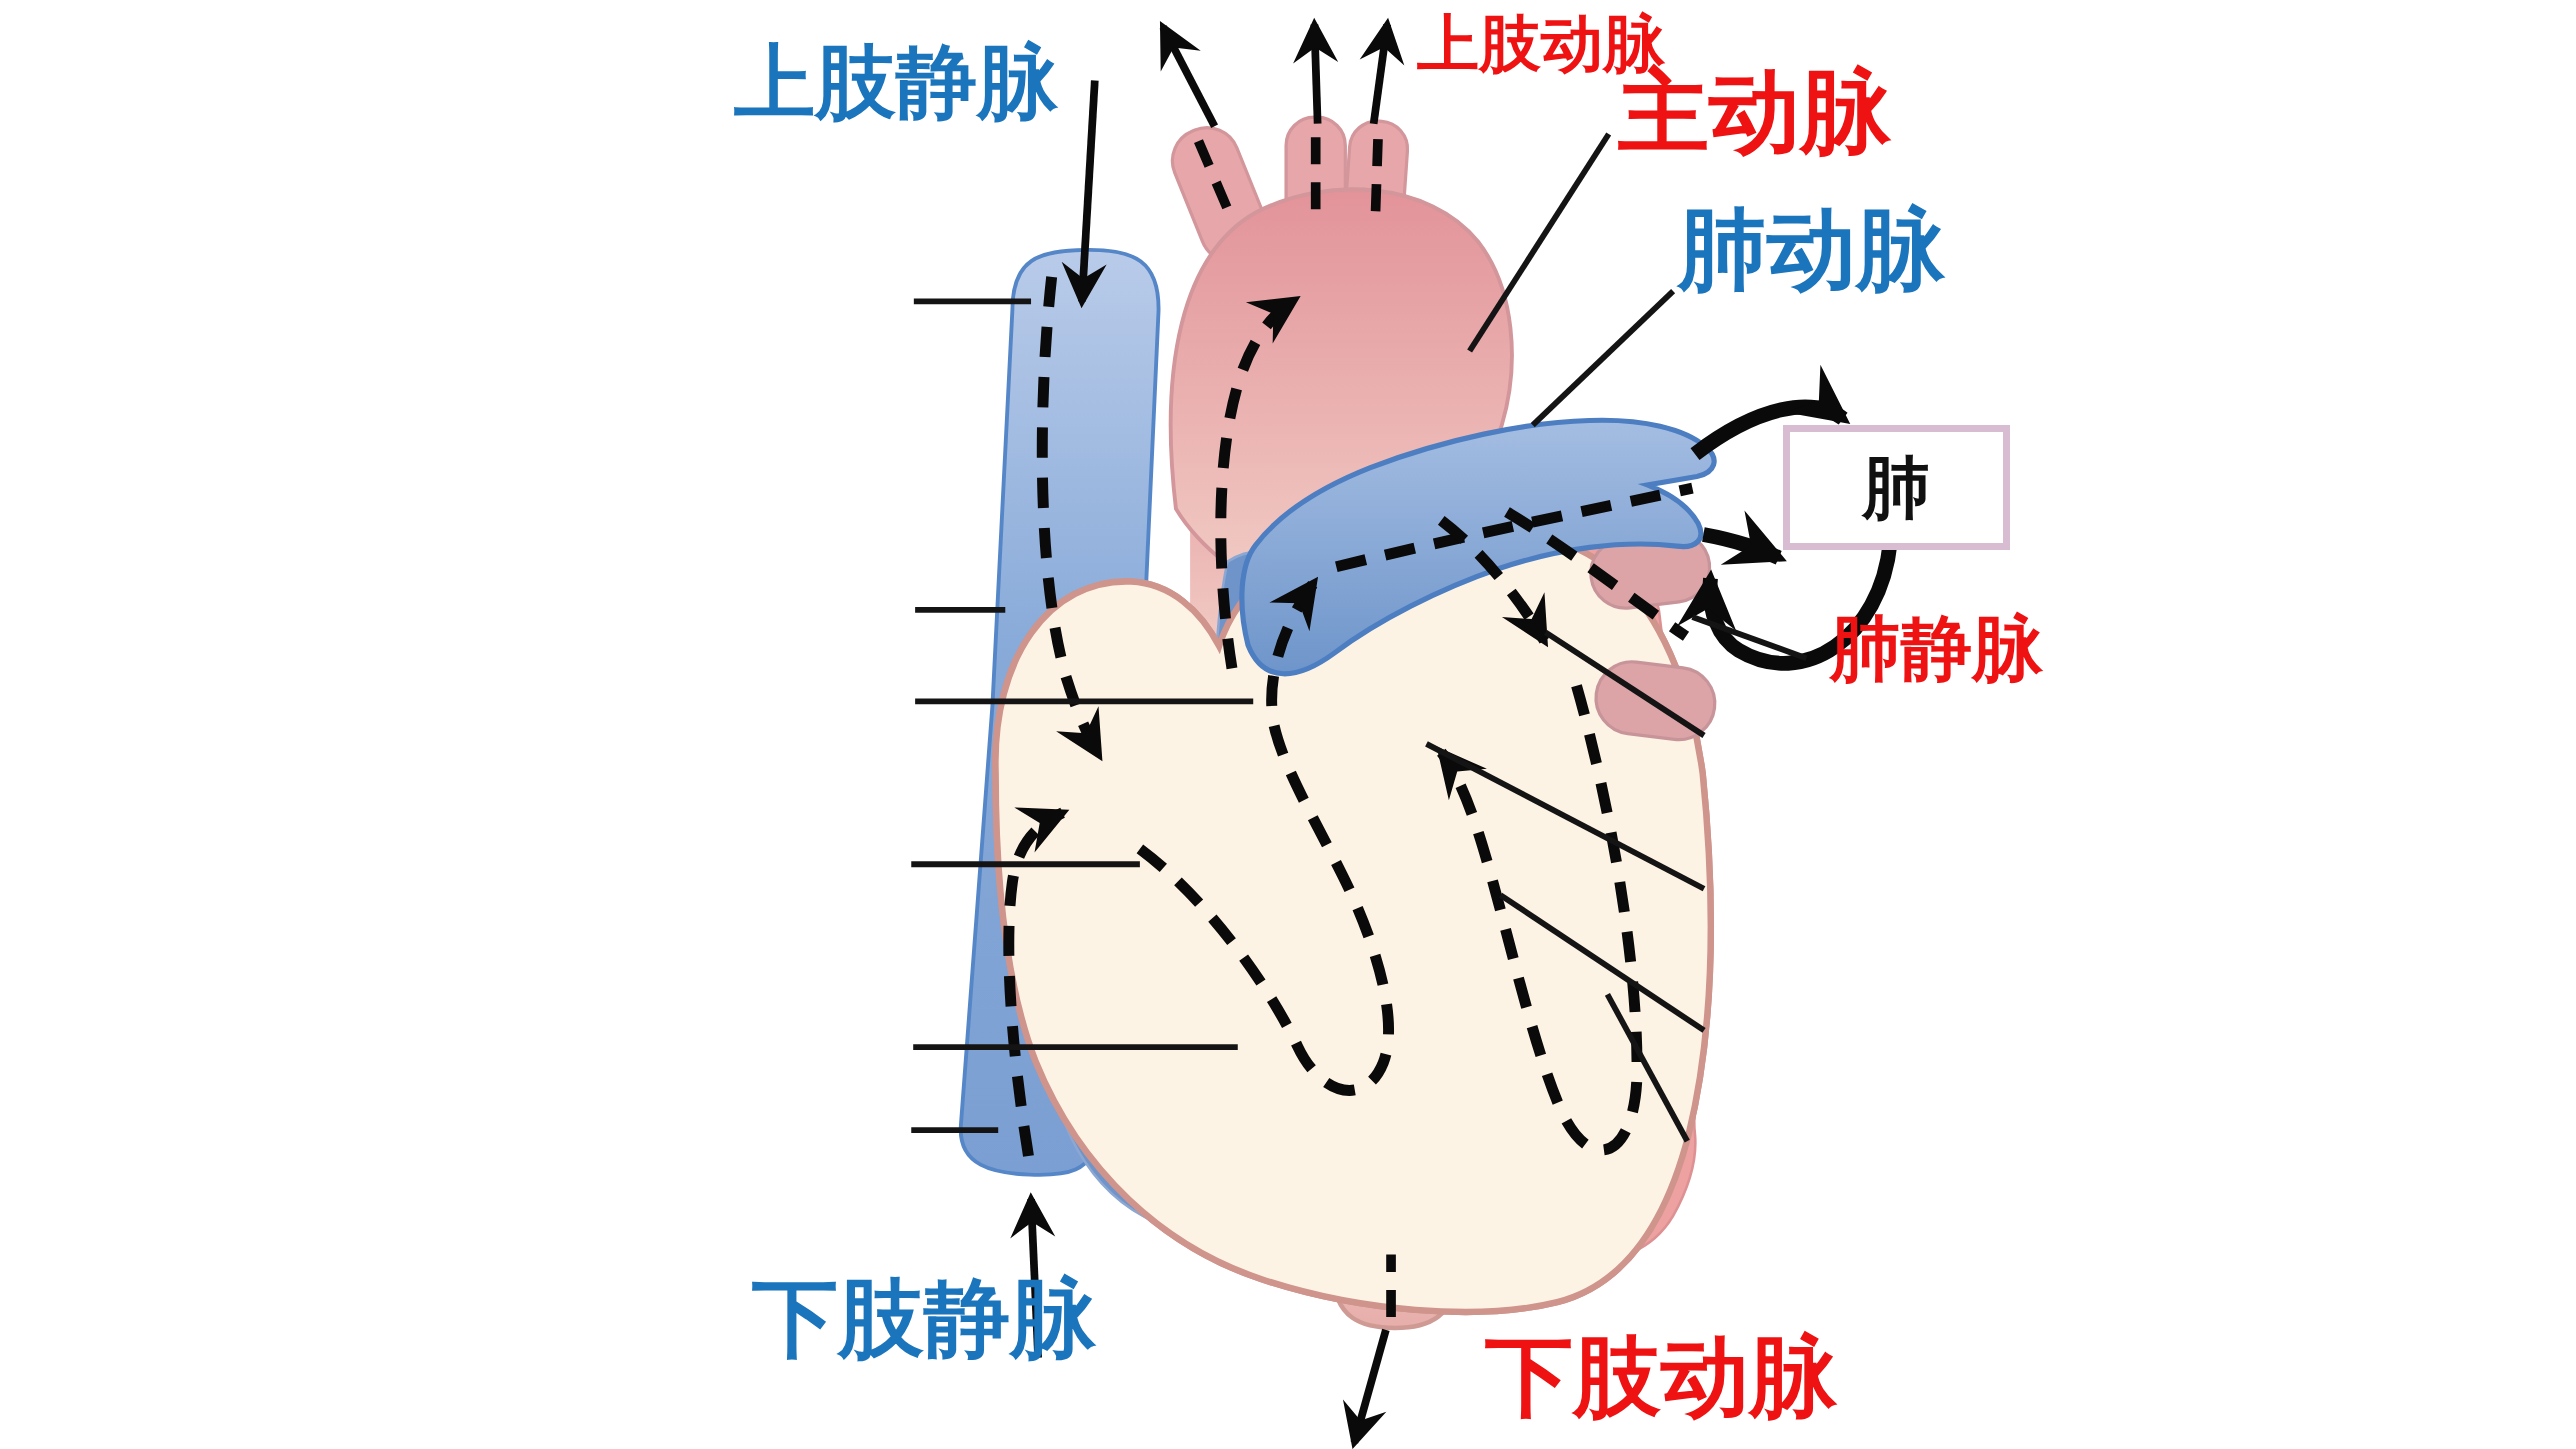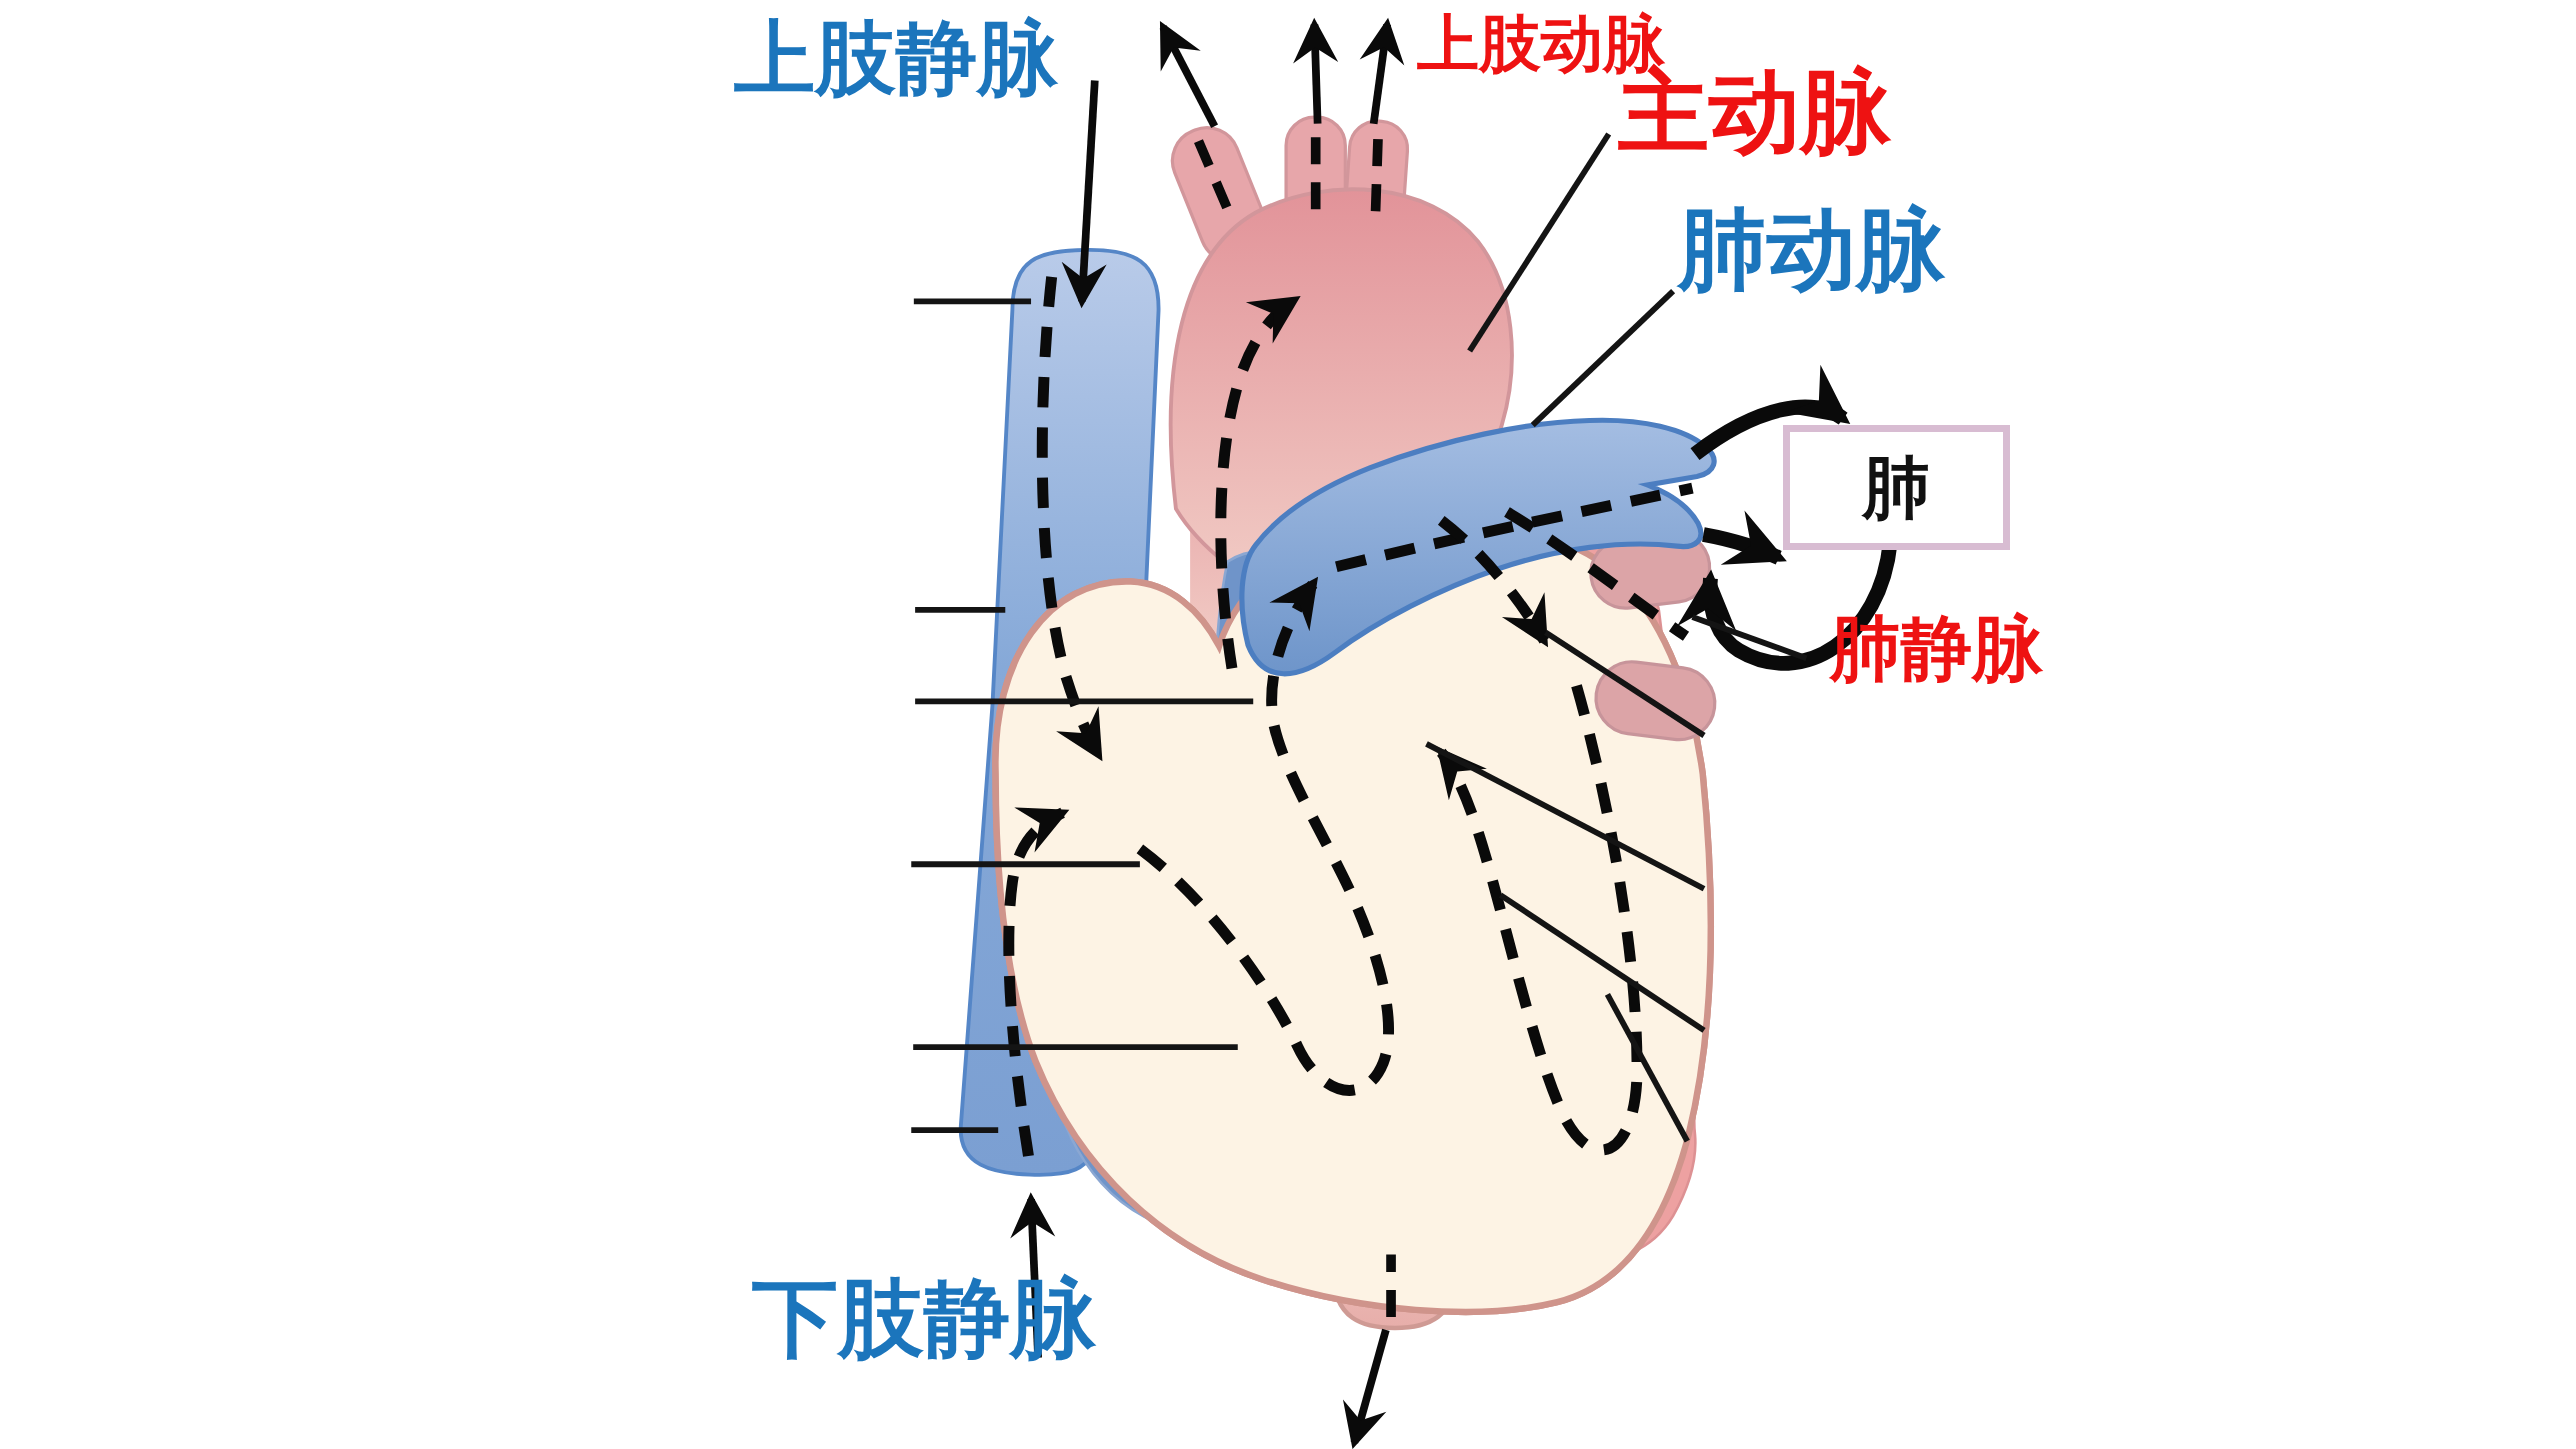--- a/index.html
+++ b/index.html
@@ -2,21 +2,21 @@
 <html style="font-size:10.3px"><head>
 <meta charset="utf-8">
 <style>
   html,body{margin:0;padding:0;background:#ffffff;}
   #stage{position:relative;width:2576px;height:1449px;background:#ffffff;overflow:hidden;
          font-family:"DejaVu Sans","Liberation Sans",sans-serif;}
   #art{position:absolute;left:0;top:0;width:2576px;height:1449px;}
   .lbl{position:absolute;font-weight:bold;line-height:1;white-space:nowrap;}
   .lbl.blue{color:#1b75bc;}
   .lbl.red{color:#ee1212;}
-  #lbl-upper-limb-vein {left:734px;top:18px;  font-size:81px;}
+  #lbl-upper-limb-vein {left:734px;top:42px;  font-size:81px;}
   #lbl-upper-limb-artery{left:1417px;top:13px; font-size:62px;}
   #lbl-aorta           {left:1618px;top:66px; font-size:91px;}
   #lbl-pulmonary-artery{left:1678px;top:205px; font-size:89px;}
   #lbl-pulmonary-vein  {left:1830px;top:613px; font-size:71px;}
   #lbl-lower-limb-vein {left:752px;top:1275px;font-size:86px;}
   #lbl-lower-limb-artery{left:1485px;top:1333px;font-size:88px;}
   #lung-box{position:absolute;left:1783px;top:425px;width:213px;height:111px;
             border:7px solid #d8bcd2;background:#ffffff;display:flex;
             align-items:center;justify-content:center;}
   #lung-box .glyph{font-size:68px;font-weight:bold;color:#111111;line-height:1;}
@@ -194,15 +194,16 @@
 
 <div class="lbl blue" id="lbl-upper-limb-vein">上肢静脉</div>
 <div class="lbl red" id="lbl-upper-limb-artery">上肢动脉</div>
 <div class="lbl blue" id="lbl-pulmonary-artery">肺动脉</div>
 <div class="lbl red" id="lbl-aorta">主动脉</div>
 <div id="lung-box">
   <span class="glyph">肺</span>
 </div>
 <div class="lbl red" id="lbl-pulmonary-vein">肺静脉</div>
 <div class="lbl blue" id="lbl-lower-limb-vein">下肢静脉</div>
+<div class="lbl red" id="lbl-lower-limb-artery">下肢动脉</div>
 
 </div>
 
 
 </body></html>

